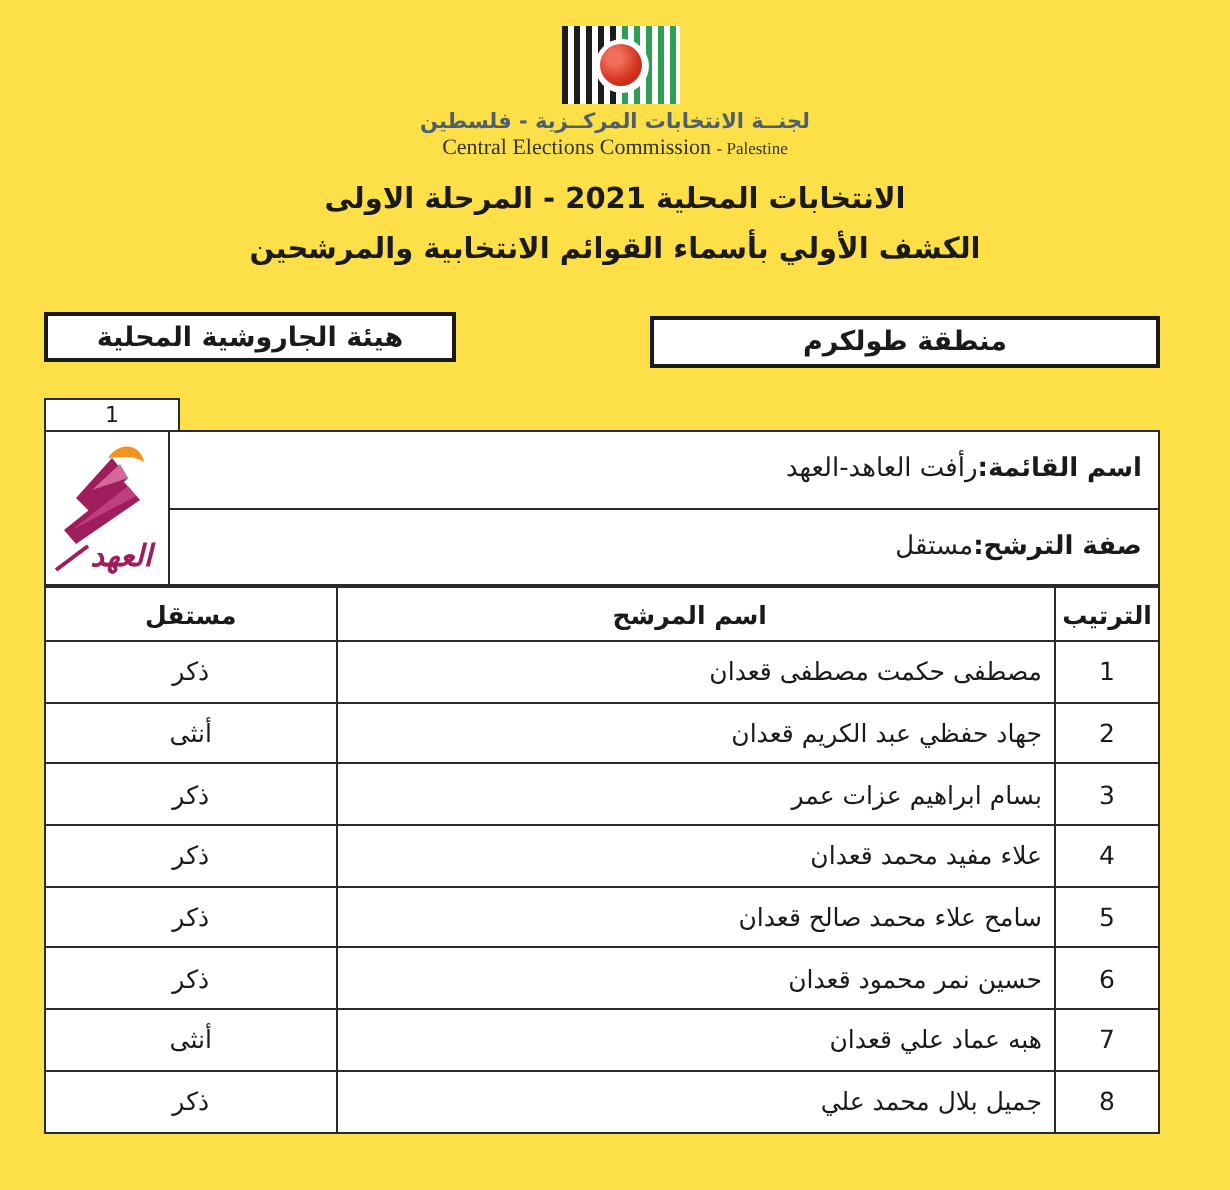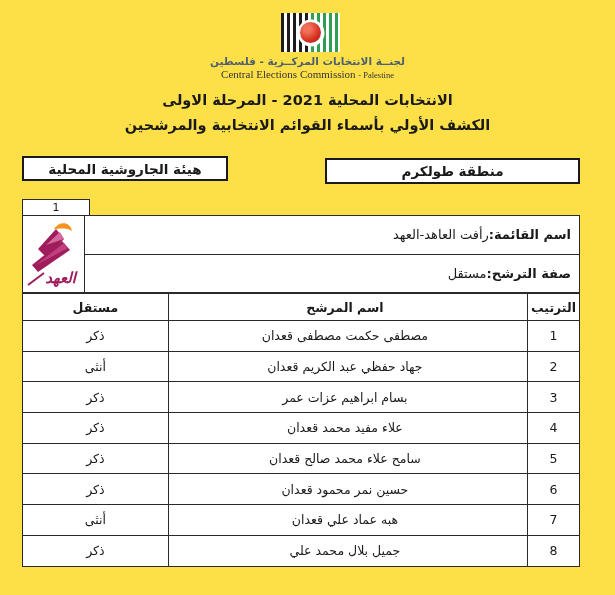--- a/index.html
+++ b/index.html
@@ -72,21 +72,21 @@
     position:absolute; left:22px; top:293px; width:558px;
     border-collapse:collapse; direction:rtl; background:#fff;
   }
   .cand-table th, .cand-table td {
     border:1px solid #2a2a2a; font-size:12.5px; vertical-align:middle;
   }
   .cand-table { border:1.5px solid #2a2a2a; }
   .cand-table th { font-weight:bold; height:27px; text-align:center; }
   .cand-table td { height:30.7px; }
   .col-order  { width:52px;  text-align:center; }
-  .col-name   { width:360px; text-align:center; padding-right:6px; }
+  .col-name   { width:360px; text-align:right; padding-right:6px; }
   .col-gender { width:146px; text-align:center; }
 
   
   .ahed-logo { width:56px; height:70px; }
 </style>
 </head>
 <body>
 
 <div class="page">
 

